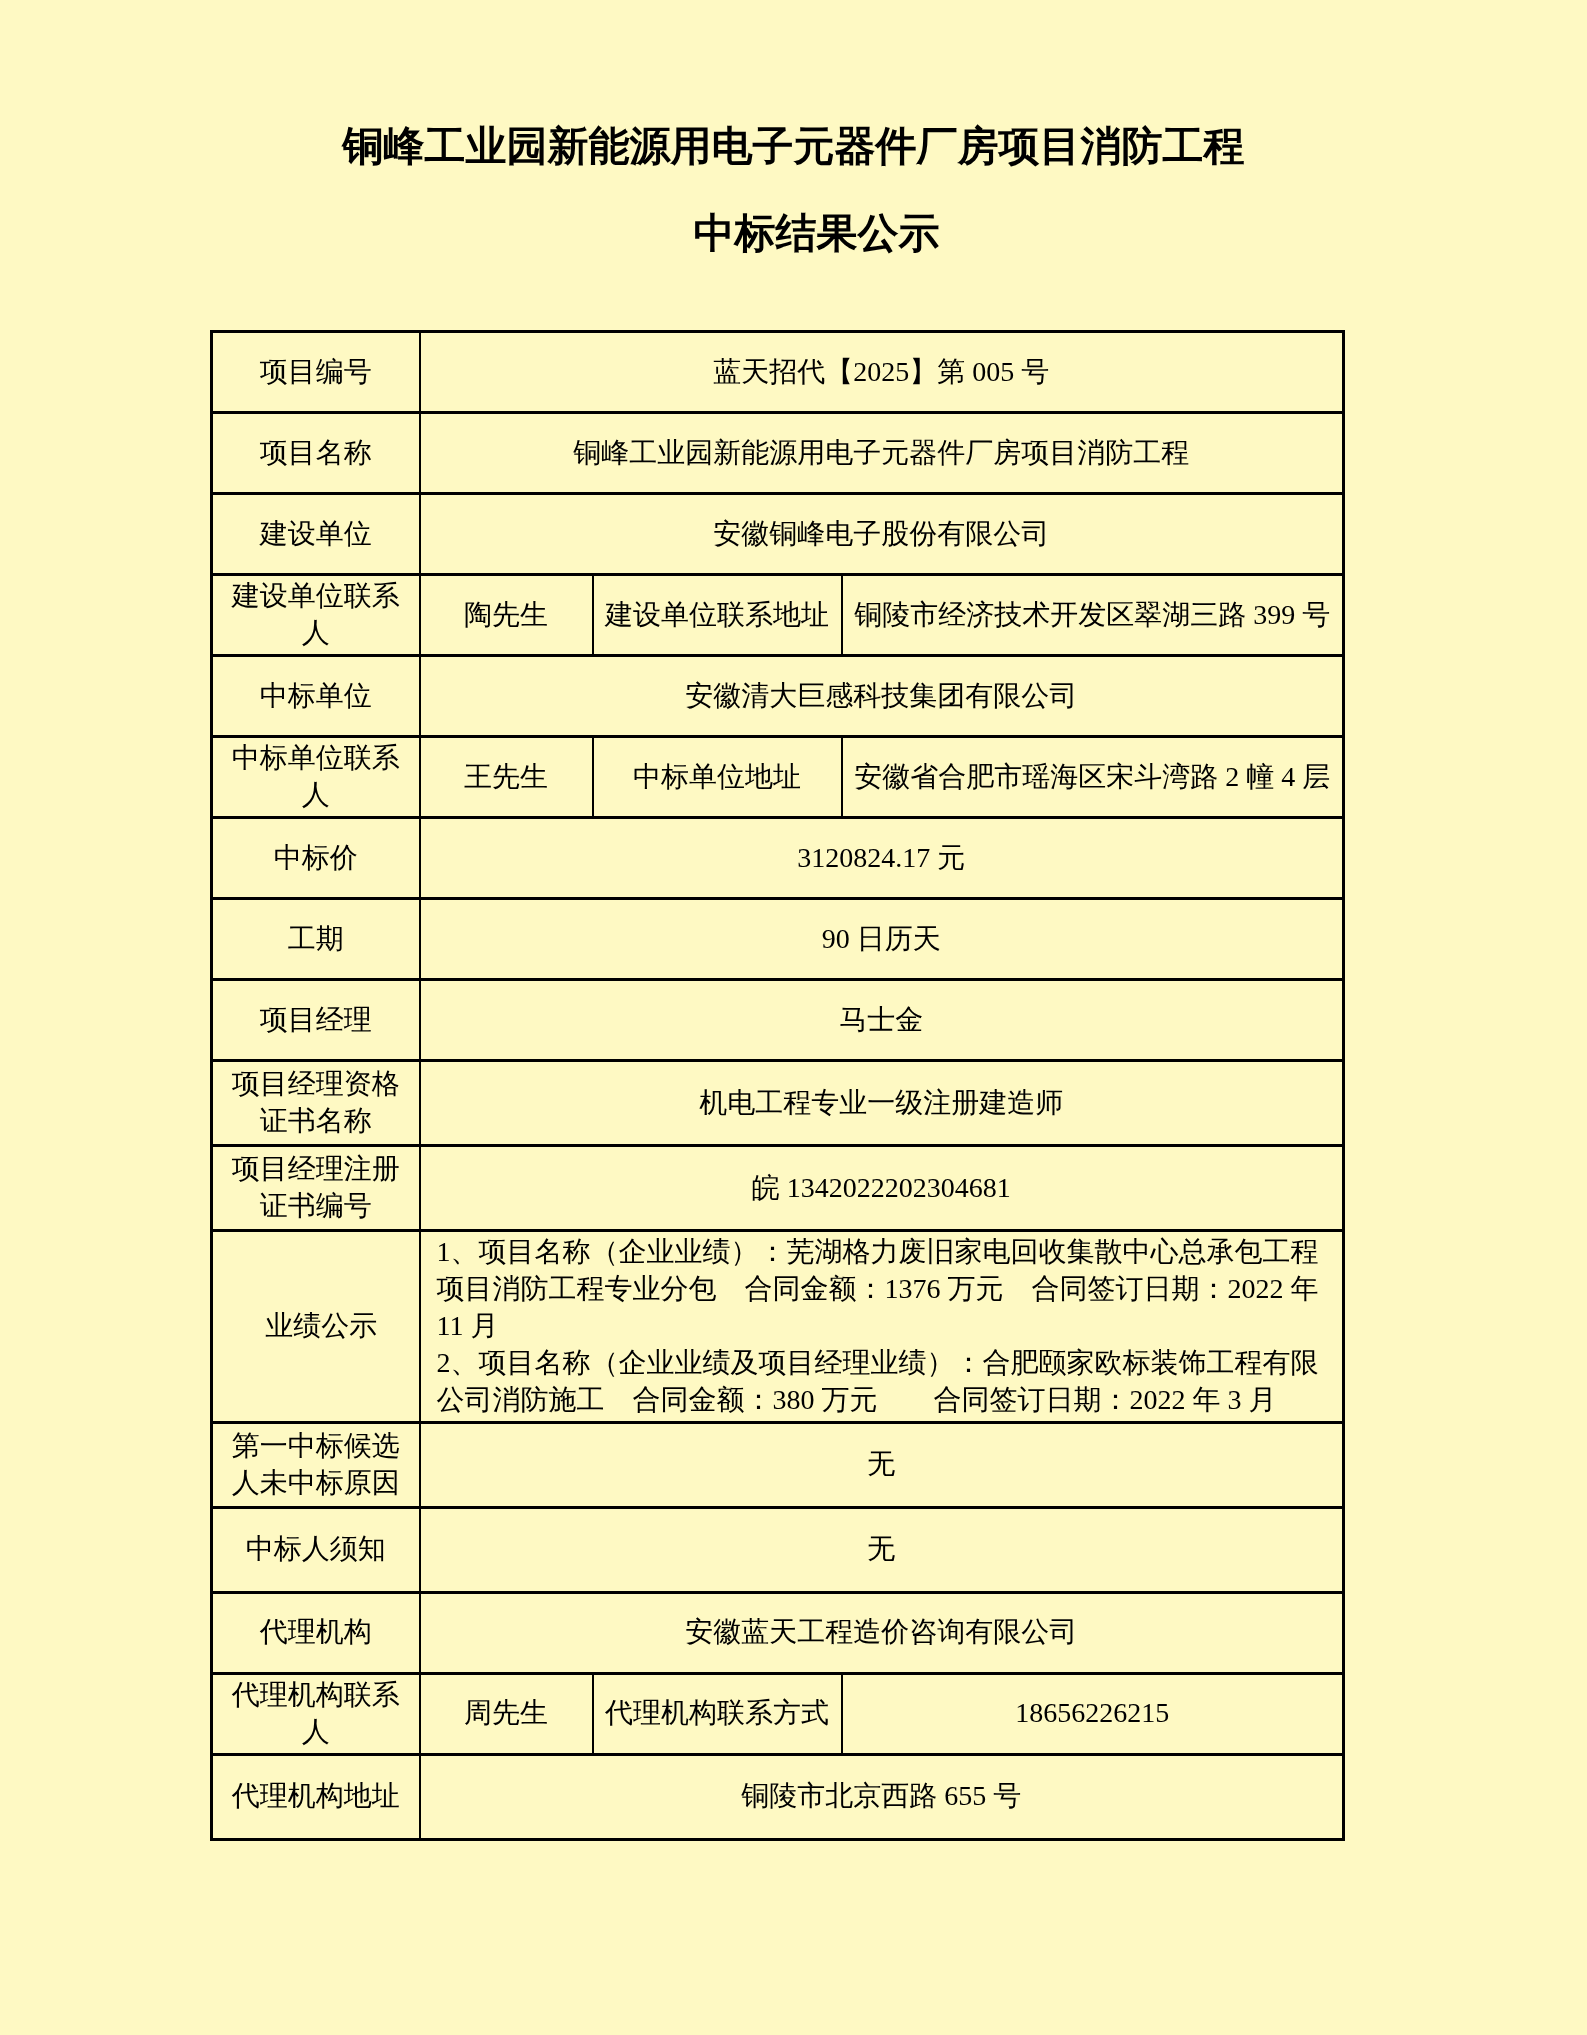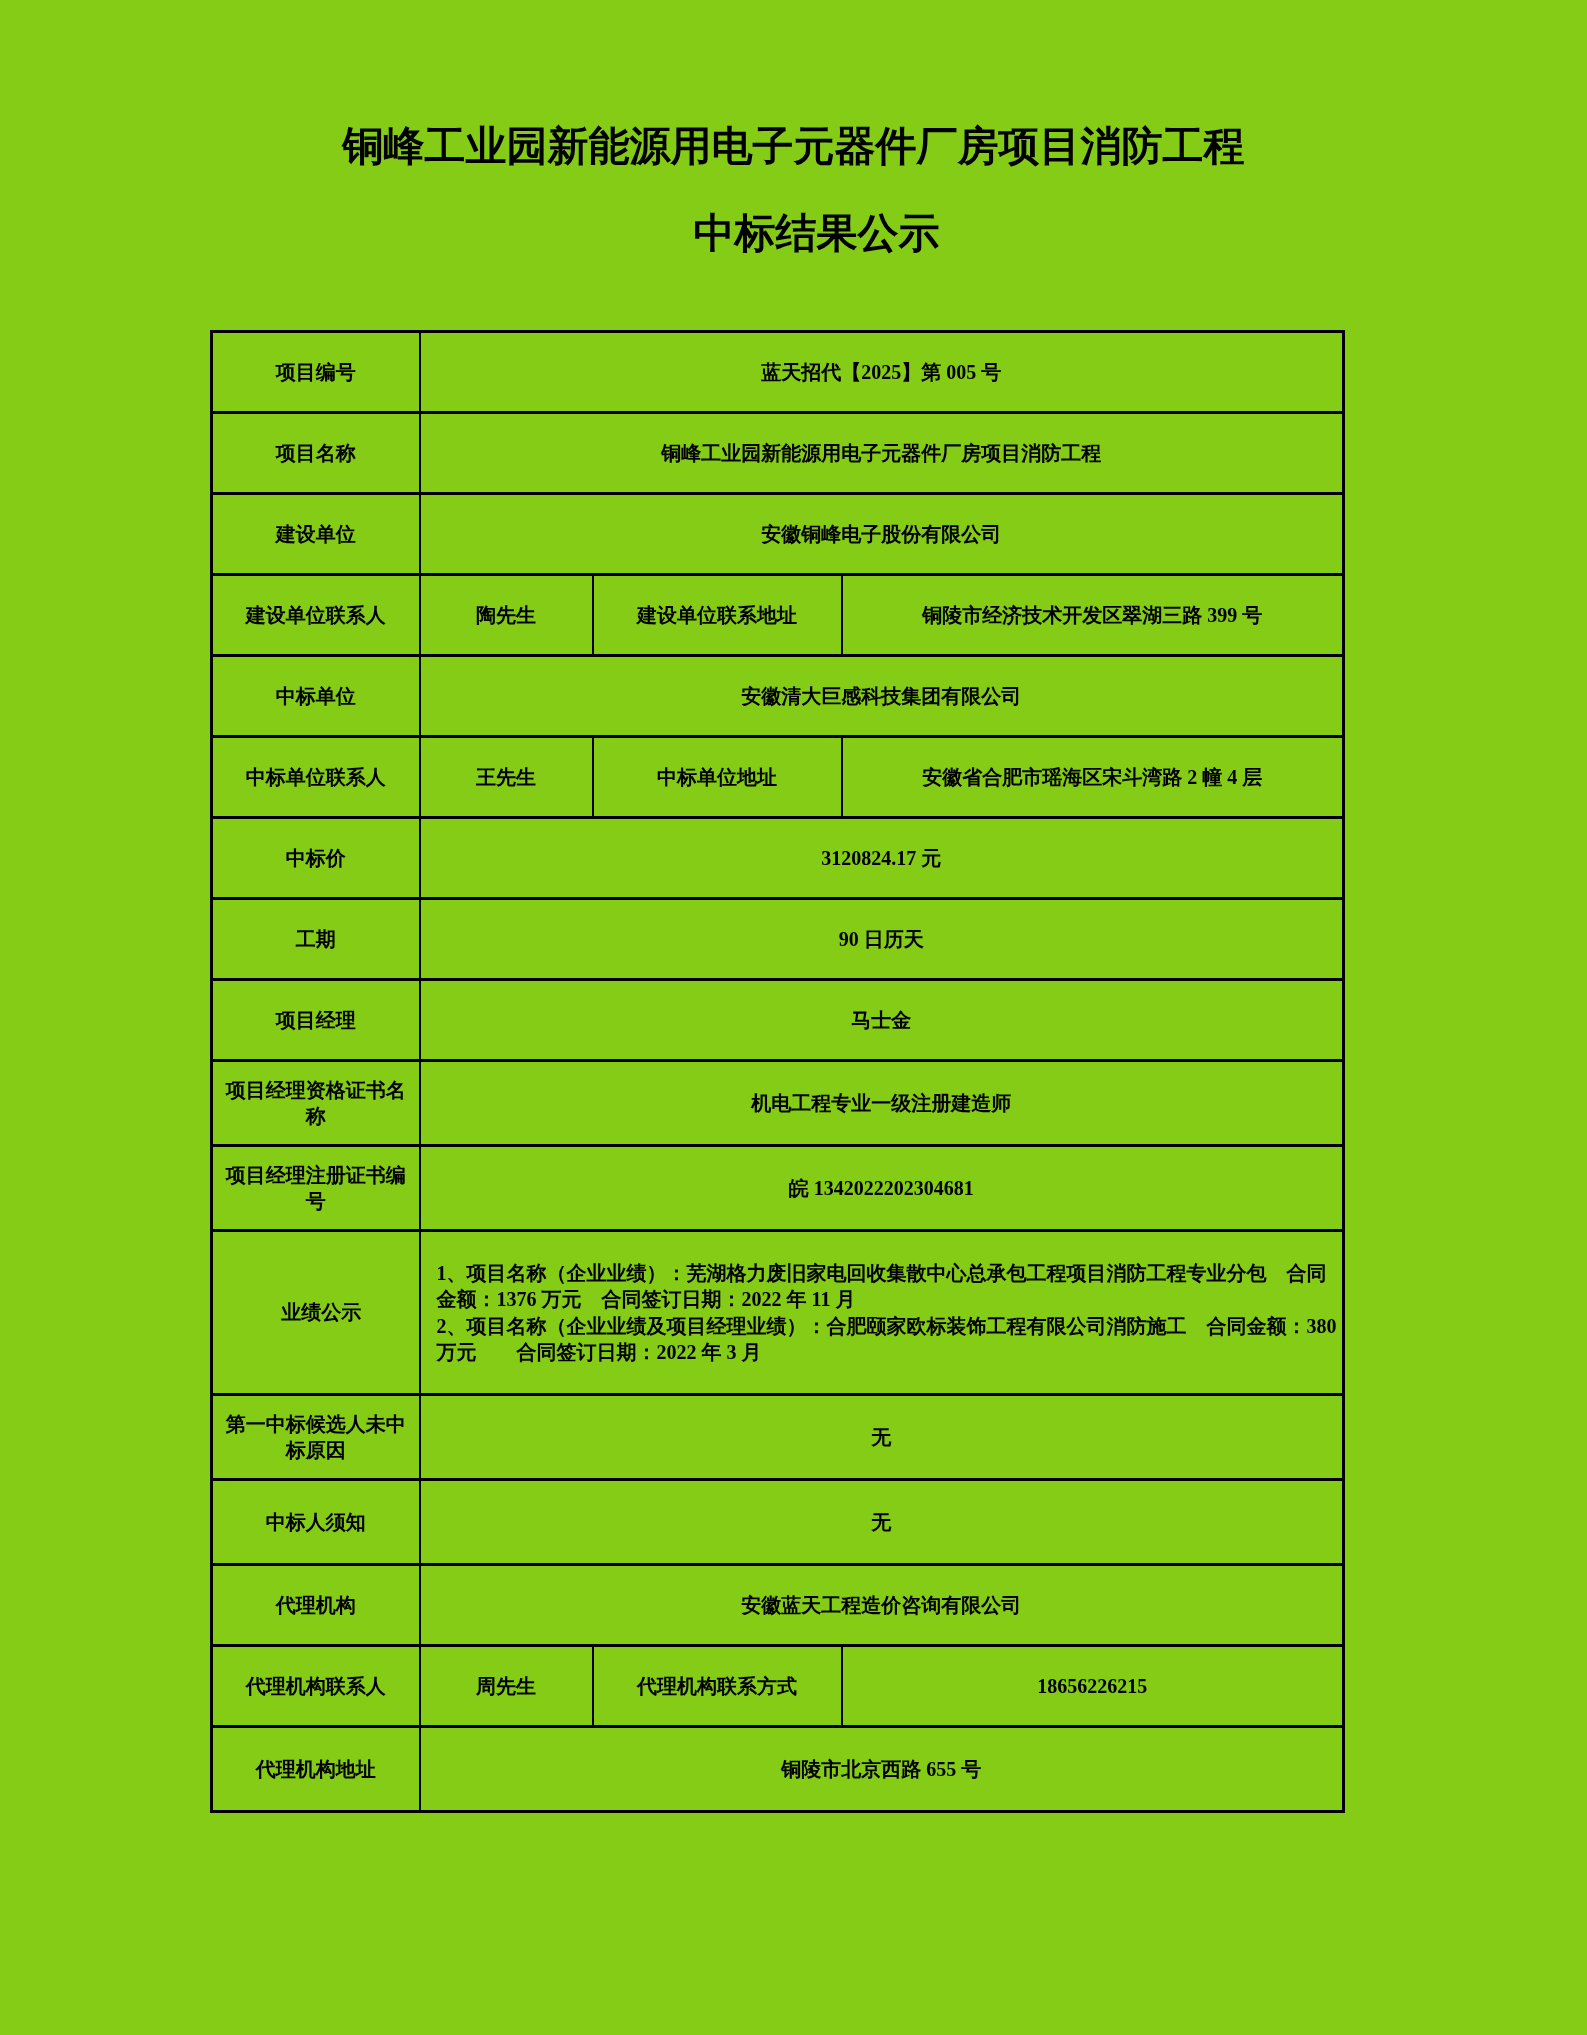--- a/index.html
+++ b/index.html
@@ -1,21 +1,21 @@
 <!DOCTYPE html>
 <html><head>
 <meta charset="utf-8">
 <style>
   * { box-sizing: border-box; margin: 0; padding: 0; }
   html, body { background: #ffffff; }
   .page {
     position: relative;
     width: 1587px;
     height: 2035px;
-    background: #84cc16;
+    background: #fef9c3;
     color: #000000;
     font-family: "Liberation Serif", "DejaVu Serif", serif;
     overflow: hidden;
   }
   .doc-title {
     position: absolute;
     left: 0;
     top: 126px;
     width: 1587px;
     text-align: center;
@@ -25,22 +25,21 @@
   }
   .doc-title .t2 { margin-top: 46px; margin-left: 46px; }
   .bid-table {
     position: absolute;
     left: 210px;
     top: 330px;
     width: 1132px;
     border-collapse: collapse;
     table-layout: fixed;
     border: 3px solid #000;
-    font-size: 20px;
-    font-weight: bold;
+    font-size: 28px;
   }
   .bid-table td {
     border: 2px solid #000;
     border-top-width: 3px;
     border-bottom-width: 3px;
     vertical-align: middle;
     text-align: center;
     padding: 2px 5px;
     line-height: 1.32;
   }

